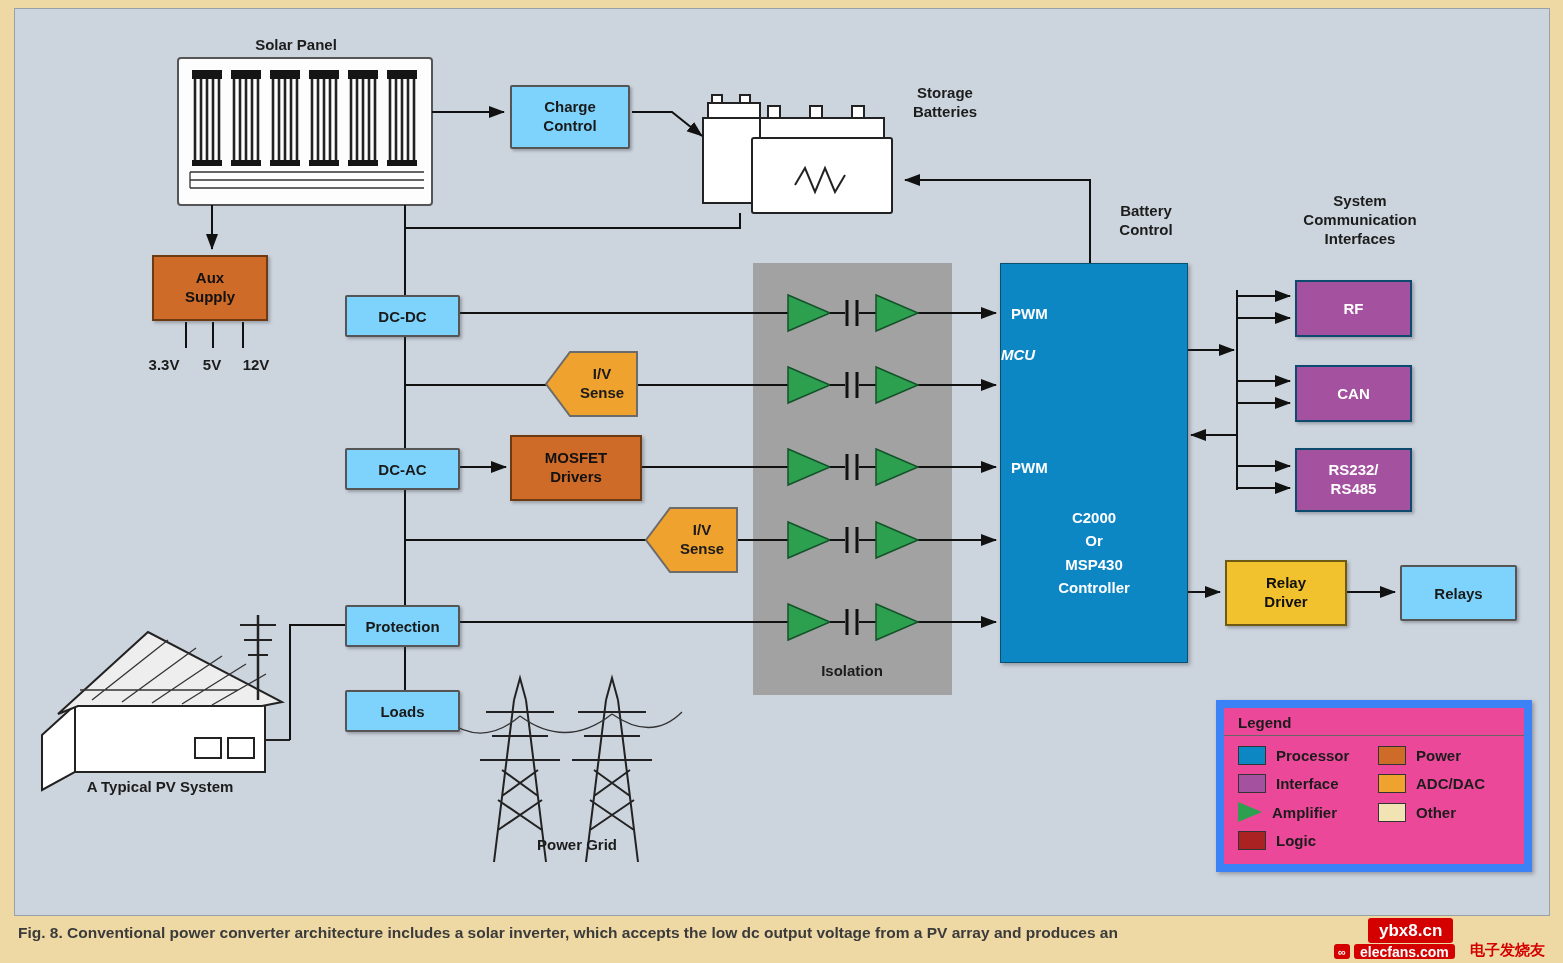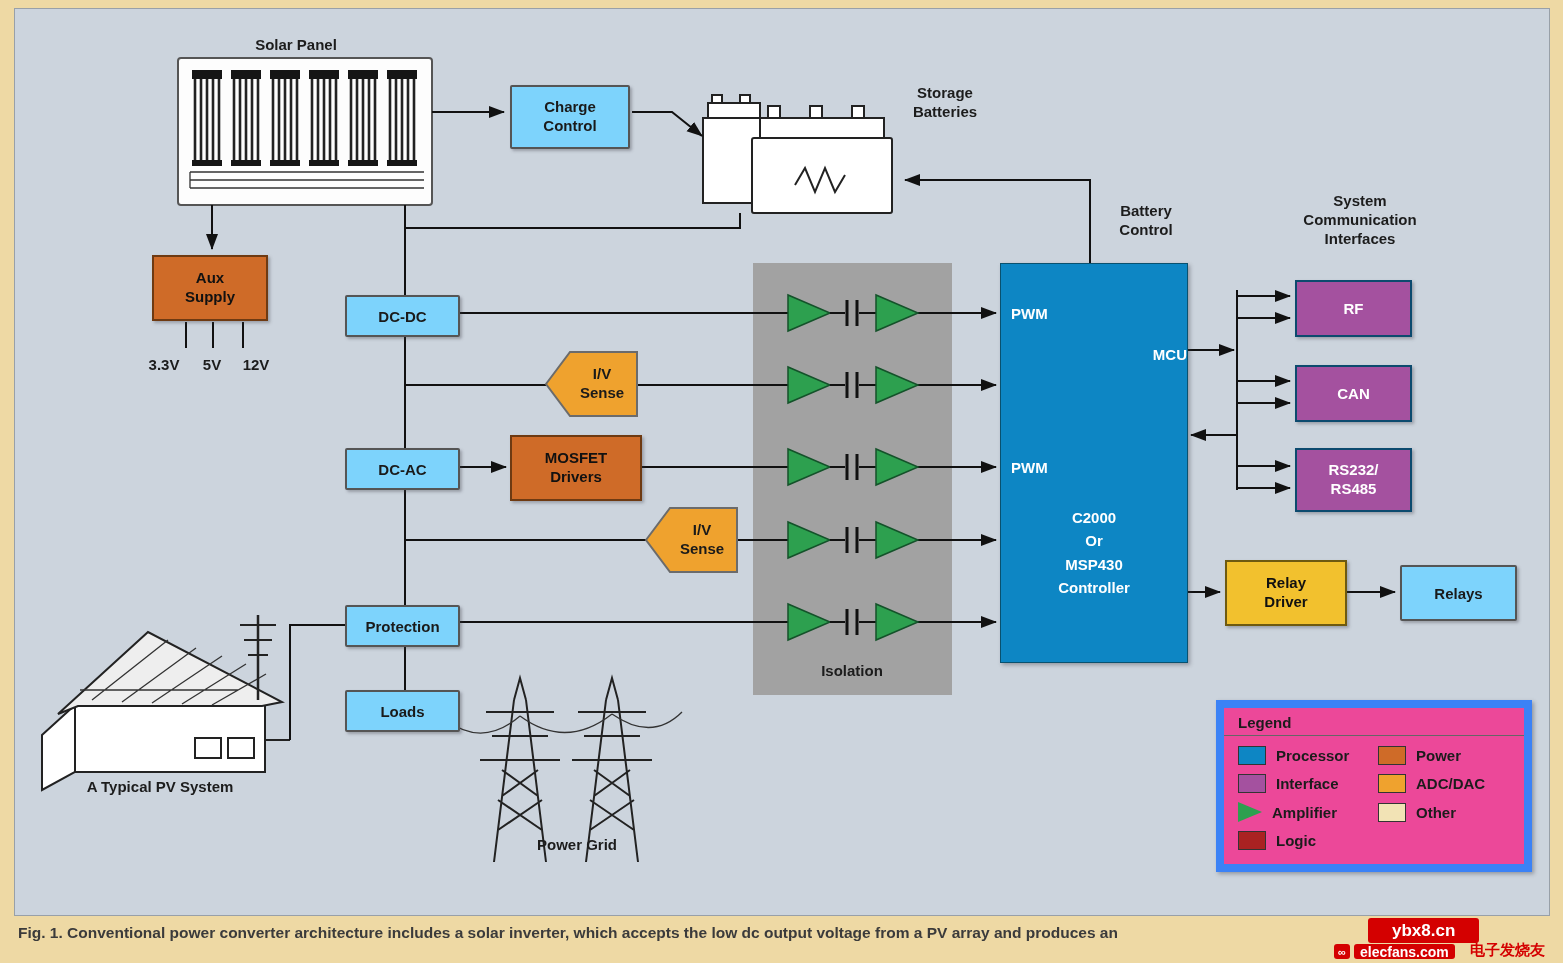--- a/index.html
+++ b/index.html
@@ -221,21 +221,21 @@
 
   <div class="box pre" style="left:566px;top:356px;width:72px;height:56px;">I/V
 Sense</div>
   <div class="box pre" style="left:666px;top:512px;width:72px;height:56px;">I/V
 Sense</div>
 
   <div class="label" style="left:790px;top:662px;width:124px;">Isolation</div>
 
   <div class="mcu-box">
     <div class="t" style="left:10px;top:41px;">PWM</div>
-    <div class="t" style="left:0;top:82px;width:100%;text-align:right;">MCU</div>
+    <div class="t" style="left:0;top:82px;width:100%;text-align:left;font-style:italic;">MCU</div>
     <div class="t" style="left:10px;top:195px;">PWM</div>
     <div class="t pre" style="left:0;top:242px;width:100%;text-align:center;line-height:1.55;">C2000
 Or
 MSP430
 Controller</div>
   </div>
 
   <div class="label pre" style="left:1285px;top:192px;width:150px;">System
 Communication
 Interfaces</div>
@@ -279,19 +279,19 @@
         <span class="swatch" style="background: rgb(242, 227, 181);"></span>
         <span>Other</span>
       </div>
       <div class="lg-item">
         <span class="swatch" style="background: rgb(170, 34, 34);"></span>
         <span>Logic</span>
       </div>
     </div>
   </div>
 
-  <div class="caption">Fig. 1. Conventional power converter architecture includes a solar inverter, which accepts the low dc output voltage from a PV array and produces an</div>
-
-  <div class="wm-chip" style="left:1368px;top:918px;height:25px;padding:0 24px;font-size:17px;">ybx8.cn</div>
+  <div class="caption">Fig. 8. Conventional power converter architecture includes a solar inverter, which accepts the low dc output voltage from a PV array and produces an</div>
+
+  <div class="wm-chip" style="left:1368px;top:918px;height:25px;padding:0 11px;font-size:17px;">ybx8.cn</div>
   <div class="wm-chip" style="left:1334px;top:944px;width:16px;height:15px;font-size:11px;">∞</div>
   <div class="wm-chip" style="left:1354px;top:944px;height:15px;padding:0 6px;font-size:14px;">elecfans.com</div>
   <div class="wm-cn" style="left:1470px;top:941px;">电子发烧友</div>
 </div>
 
 </body></html>

